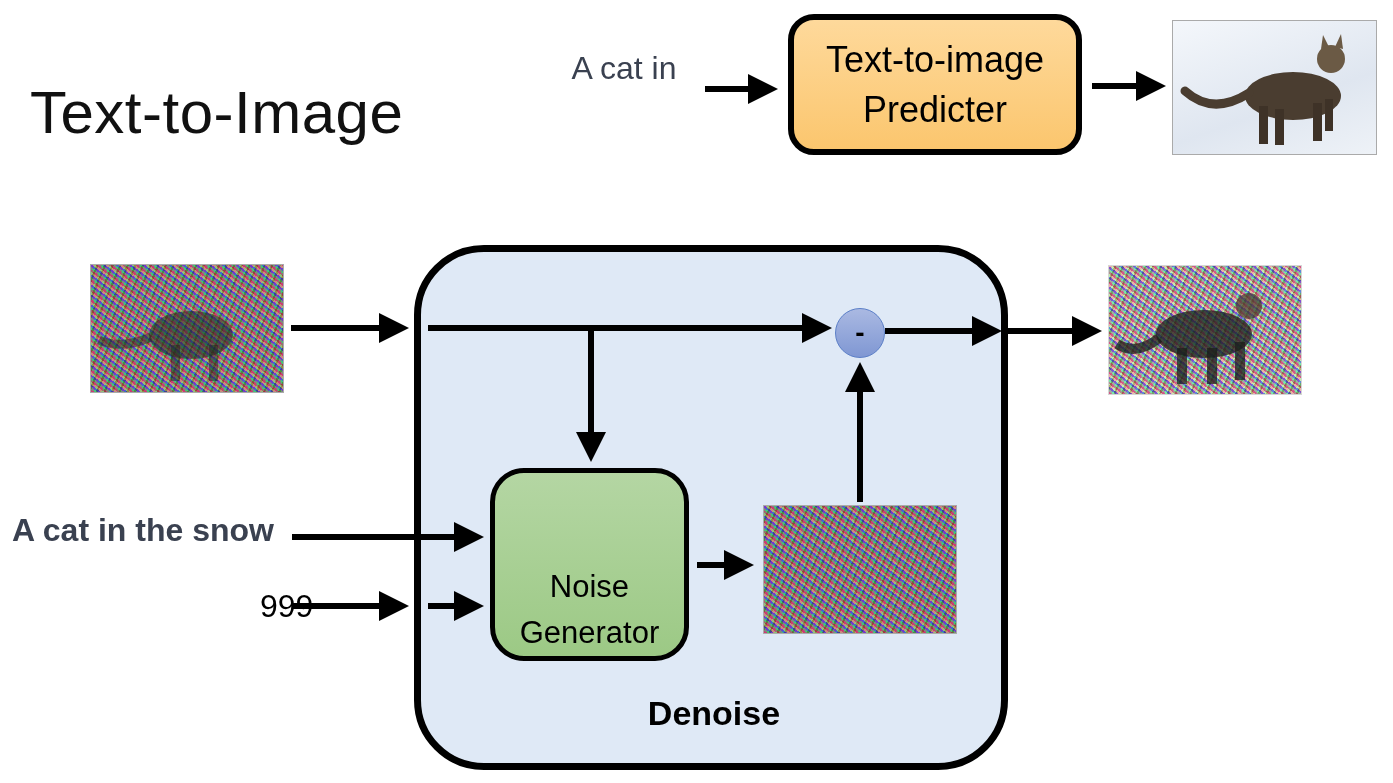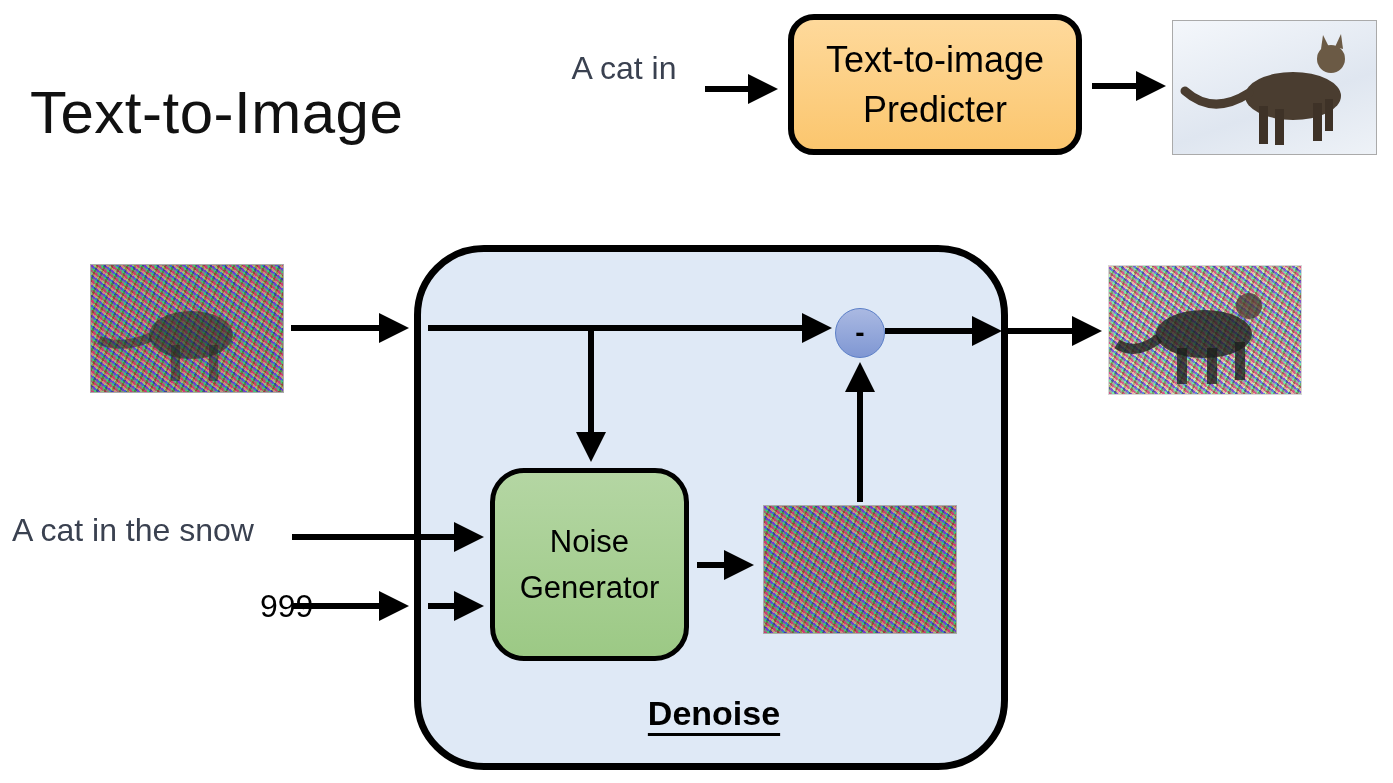--- a/index.html
+++ b/index.html
@@ -9,24 +9,24 @@
   .title { left:30px; top:78px; font-size:60px; color:#111; letter-spacing:0.5px; font-weight:300; }
   .caption { color:#3a4150; font-size:32px; line-height:45px; text-align:center; }
   .gen-box { left:788px; top:14px; width:294px; height:141px; border:6px solid #000; border-radius:26px;
              box-sizing:border-box; background:linear-gradient(#fed99b,#fbc66e);
              display:flex; align-items:center; justify-content:center; text-align:center;
              font-size:36px; line-height:50px; color:#000; }
   .denoise-box { left:414px; top:245px; width:594px; height:525px; border:7px solid #000; border-radius:70px;
                  box-sizing:border-box; background:#dfe9f6; }
   .noise-box { left:490px; top:468px; width:199px; height:193px; border:5px solid #000; border-radius:34px;
                box-sizing:border-box; background:linear-gradient(#b4d6a3,#9cc985);
-               display:flex; align-items:center; justify-content:center; text-align:center;
+               display:flex; align-items:flex-end; justify-content:center; text-align:center;
                font-size:31px; line-height:46px; color:#000; }
   .denoise-label { left:614px; top:694px; width:200px; text-align:center; font-size:34px; font-weight:bold;
-                   text-decoration:underline; text-underline-offset:8px; color:#000; }
+                   text-underline-offset:8px; color:#000; }
   .minus { left:835px; top:308px; width:50px; height:50px; border-radius:50%; box-sizing:border-box;
            border:1.5px solid #5b7fc7; background:linear-gradient(#aab9e2,#7f97d3);
            display:flex; align-items:center; justify-content:center; font-size:28px; font-weight:bold; color:#000; }
   .img { box-sizing:border-box; border:1px solid #aaa; }
   .noise-img { background:
       repeating-linear-gradient(37deg, rgba(255,0,0,.35) 0 2px, rgba(0,255,0,.3) 2px 4px, rgba(0,0,255,.35) 4px 6px, rgba(255,255,0,.3) 6px 8px),
       repeating-linear-gradient(113deg, rgba(255,0,255,.35) 0 3px, rgba(0,255,255,.3) 3px 5px, rgba(40,40,40,.4) 5px 7px),
       #888; }
   .text-in { color:#3a4150; font-size:32px; }
   svg.arrows { position:absolute; left:0; top:0; }
@@ -89,21 +89,21 @@
     <rect x="68" y="82" width="10" height="36" fill="rgba(20,25,20,.75)"></rect>
     <rect x="98" y="82" width="10" height="36" fill="rgba(20,25,20,.75)"></rect>
     <rect x="126" y="76" width="10" height="38" fill="rgba(20,25,20,.75)"></rect>
   </svg>
 </div>
 
 <div class="abs minus">
   <span>-</span>
 </div>
 
-<div class="abs text-in" style="left:12px; top:512px;">A cat in the snow</div>
+<div class="abs text-in" style="left:12px; top:512px;font-weight:bold;">A cat in the snow</div>
 <div class="abs" style="left:212px; top:588px; font-size:32px; color:#000;margin-left:48px;">999</div>
 
 <div class="abs denoise-label">Denoise</div>
 
 <svg class="arrows" width="1393" height="783" viewBox="0 0 1393 783">
   <defs>
     <marker id="ah" markerWidth="5" markerHeight="5" refX="4" refY="2.5" orient="auto" markerUnits="strokeWidth">
       <path d="M0,0 L5,2.5 L0,5 Z" fill="#000"></path>
     </marker>
   </defs>

